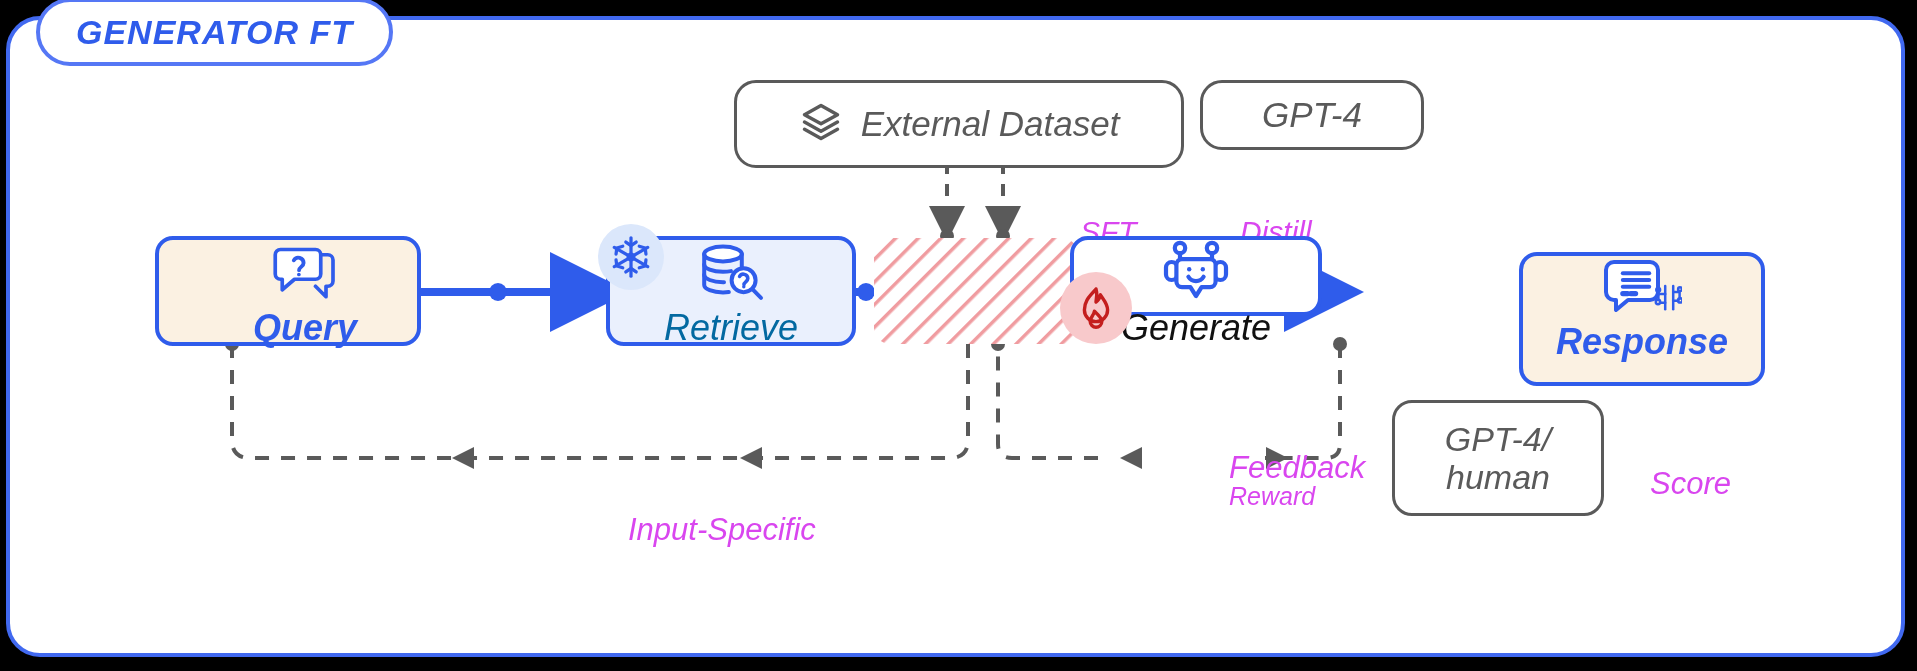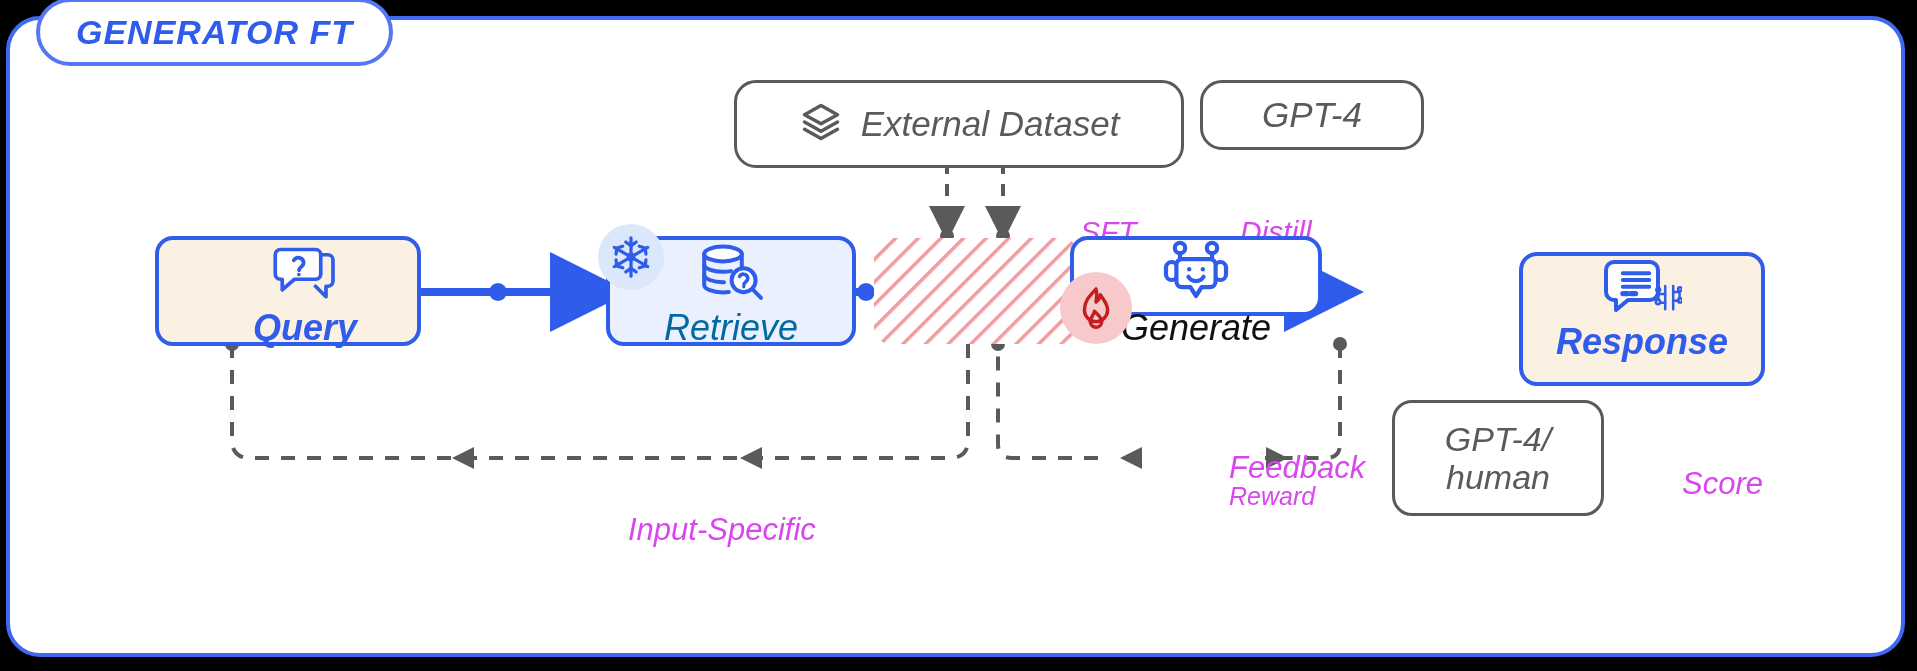--- a/index.html
+++ b/index.html
@@ -219,14 +219,14 @@
   </div>
 
   <div class="judge-box" style="left:1392px;top:400px;width:212px;height:116px;">
     <span class="label">GPT-4/</span>
     <span class="label">human</span>
   </div>
 
   <div class="elabel" style="left:628px;top:512px;font-size:31px;">Input-Specific</div>
   <div class="elabel" style="left:1229px;top:450px;font-size:31px;">Feedback</div>
   <div class="elabel" style="left:1229px;top:482px;font-size:25px;">Reward</div>
-  <div class="elabel" style="left:1650px;top:466px;font-size:31px;margin-left:32px;">Score</div>
+  <div class="elabel" style="left:1650px;top:466px;font-size:31px;">Score</div>
 </div>
 
 </body></html>

